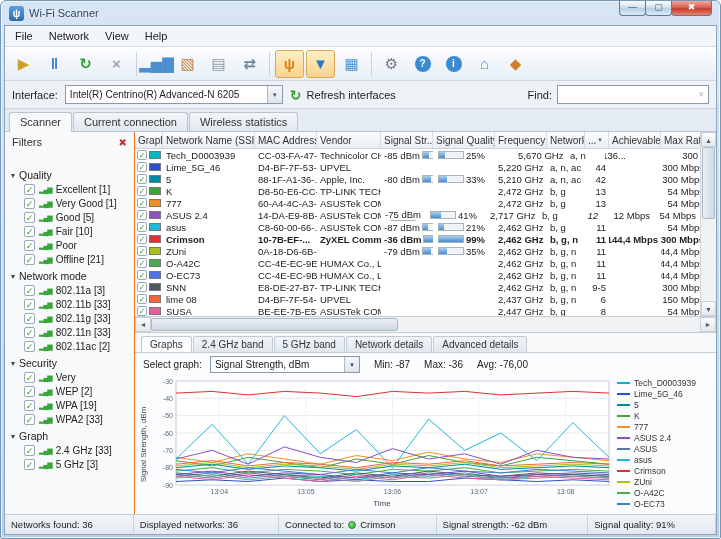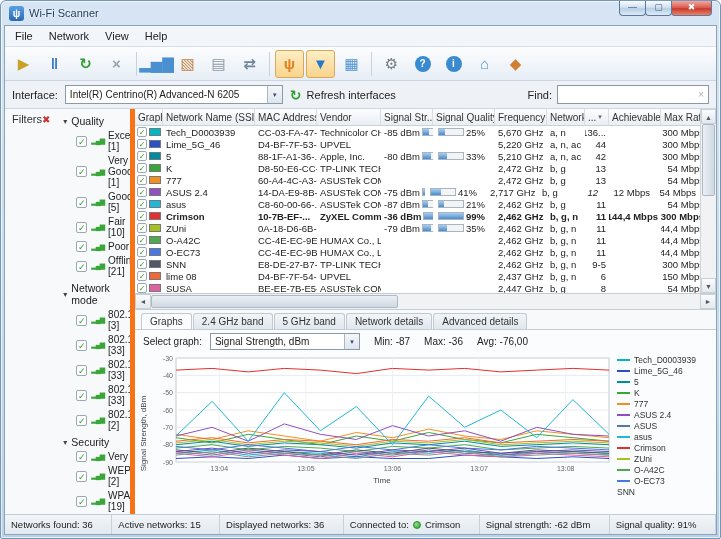--- a/index.html
+++ b/index.html
@@ -35,21 +35,21 @@
   .refresh-glyph{color:#2f9e2f;font-weight:bold;font-size:14px;}
   .find-wrap{margin-left:auto;display:flex;align-items:center;gap:5px;}
   .find-box{width:152px;height:19px;border:1px solid #8a9aaa;background:#fff;display:flex;align-items:center;}
   input.find{border:none;outline:none;flex:1;min-width:0;font-size:10px;padding:0 3px;font-family:inherit;background:transparent;}
   .clearx{color:#aab2ba;font-size:10px;padding:0 4px;}
   .tabstrip{height:23px;background:#e4ebf2;display:flex;align-items:flex-end;padding:0 4px;border-bottom:1px solid #b8c4d0;gap:1px;flex:0 0 auto;}
   .tab{font-size:11px;padding:3px 10px;border:1px solid #b8c4d0;border-bottom:none;border-radius:3px 3px 0 0;
     background:linear-gradient(#f4f7fa,#dfe7ef);color:#333;}
   .tab.active{background:#f7f9fb;position:relative;top:1px;padding-bottom:4px;}
   .content{flex:1;display:flex;overflow:hidden;background:#f7f9fb;}
-  .filters{width:130px;border-right:5px solid #f97316;display:flex;flex-direction:row;background:#f7f9fb;flex:0 0 auto;}
+  .filters{width:130px;border-right:1px solid #f97316;display:flex;flex-direction:column;background:#f7f9fb;flex:0 0 auto;gap:11px;}
   .fheader{height:20px;display:flex;align-items:center;justify-content:space-between;padding:0 7px;font-size:11px;color:#333;}
   .fclose{color:#cc3333;font-weight:bold;font-size:10px;}
   .ftree{flex:1;overflow:hidden;padding:1px 0 0 6px;}
   .fgroup{display:flex;align-items:center;gap:4px;font-size:10.5px;color:#222;margin-top:5px;}
   .tri{font-size:8px;color:#444;}
   .fitem{display:flex;align-items:center;gap:4px;margin:3px 0 0 13px;font-size:10px;color:#222;}
   .cbx{width:11px;height:11px;background:#fff;border:1px solid #9aa8b6;color:#2f9e2f;font-size:9px;line-height:10px;
     text-align:center;font-weight:bold;border-radius:2px;flex:0 0 auto;}
   .sigbars{font-size:7px;color:#3aa63a;letter-spacing:-1px;}
   .rightcol{flex:1;display:flex;flex-direction:column;overflow:hidden;}
@@ -181,20 +181,25 @@
         <span>Refresh interfaces</span>
       </div>
       <div class="find-wrap">
         <span>Find:</span>
         <div class="find-box">
           <input class="find" value="" style="">
           <span class="clearx">×</span>
         </div>
       </div>
     </div>
+    <div class="tabstrip">
+        <div class="tab active">Scanner</div>
+        <div class="tab">Current connection</div>
+        <div class="tab">Wireless statistics</div>
+      </div>
     <div class="content">
       <div class="filters">
         <div class="fheader">
           <span>Filters</span>
           <span class="fclose">✖</span>
         </div>
         <div class="ftree">
             <div class="fgroup">
               <span class="tri">▾</span>
               <span>Quality</span>
@@ -328,21 +333,21 @@
                     <span class="bar">
                       <span class="barfill" style="display: block; width: 25%;"></span>
                     </span>
                   </div>
                   <div class="td" style="width: 62px;">
                     <span class="bar">
                       <span class="barfill" style="display: block; width: 25%;"></span>
                     </span>
                     <span>25%</span>
                   </div>
-                  <div class="td" style="width: 52px;">5,670 GHz</div>
+                  <div class="td" style="width: 52px; margin-left: 20px;">5,670 GHz</div>
                   <div class="td" style="width: 38px;">a, n</div>
                   <div class="td c-r" style="width: 24px;">136...</div>
                   <div class="td c-r" style="width: 52px;"></div>
                   <div class="td c-r" style="width: 46px;">300 Mbps</div>
                 </div>
                 <div class="trow">
                   <div class="td c-graph" style="width: 28px;">
                     <span class="cbx small">✓</span>
                     <span class="swatch" style="background: rgb(43, 80, 200);"></span>
                   </div>
@@ -416,21 +421,21 @@
                   <div class="td c-r" style="width: 46px;">54 Mbps</div>
                 </div>
                 <div class="trow">
                   <div class="td c-graph" style="width: 28px;">
                     <span class="cbx small">✓</span>
                     <span class="swatch" style="background: rgb(144, 80, 192);"></span>
                   </div>
                   <div class="td" style="width: 92px;">ASUS 2.4</div>
                   <div class="td" style="width: 62px;">14-DA-E9-8B-...</div>
                   <div class="td" style="width: 64px;">ASUSTek COM...</div>
-                  <div class="td" style="width: 44px;">
+                  <div class="td" style="width: 44px; flex-direction: column;">
                     <span>-75 dBm</span>
                     <span class="bar">
                       <span class="barfill" style="display: block; width: 41%;"></span>
                     </span>
                   </div>
                   <div class="td" style="width: 62px;">
                     <span class="bar">
                       <span class="barfill" style="display: block; width: 41%;"></span>
                     </span>
                     <span>41%</span>
@@ -740,23 +745,20 @@
               </div>
           </div>
         </div>
       </div>
     </div>
     <div class="statusbar">
         <div class="seg">
           <span>Networks found: 36</span>
         </div>
         <div class="seg">
-          <span>Active networks: 15</span>
-        </div>
-        <div class="seg">
           <span>Displayed networks: 36</span>
         </div>
         <div class="seg">
           <span>Connected to:</span>
           <span class="dot"></span>
           <span>Crimson</span>
         </div>
         <div class="seg">
           <span>Signal strength: -62 dBm</span>
         </div>

